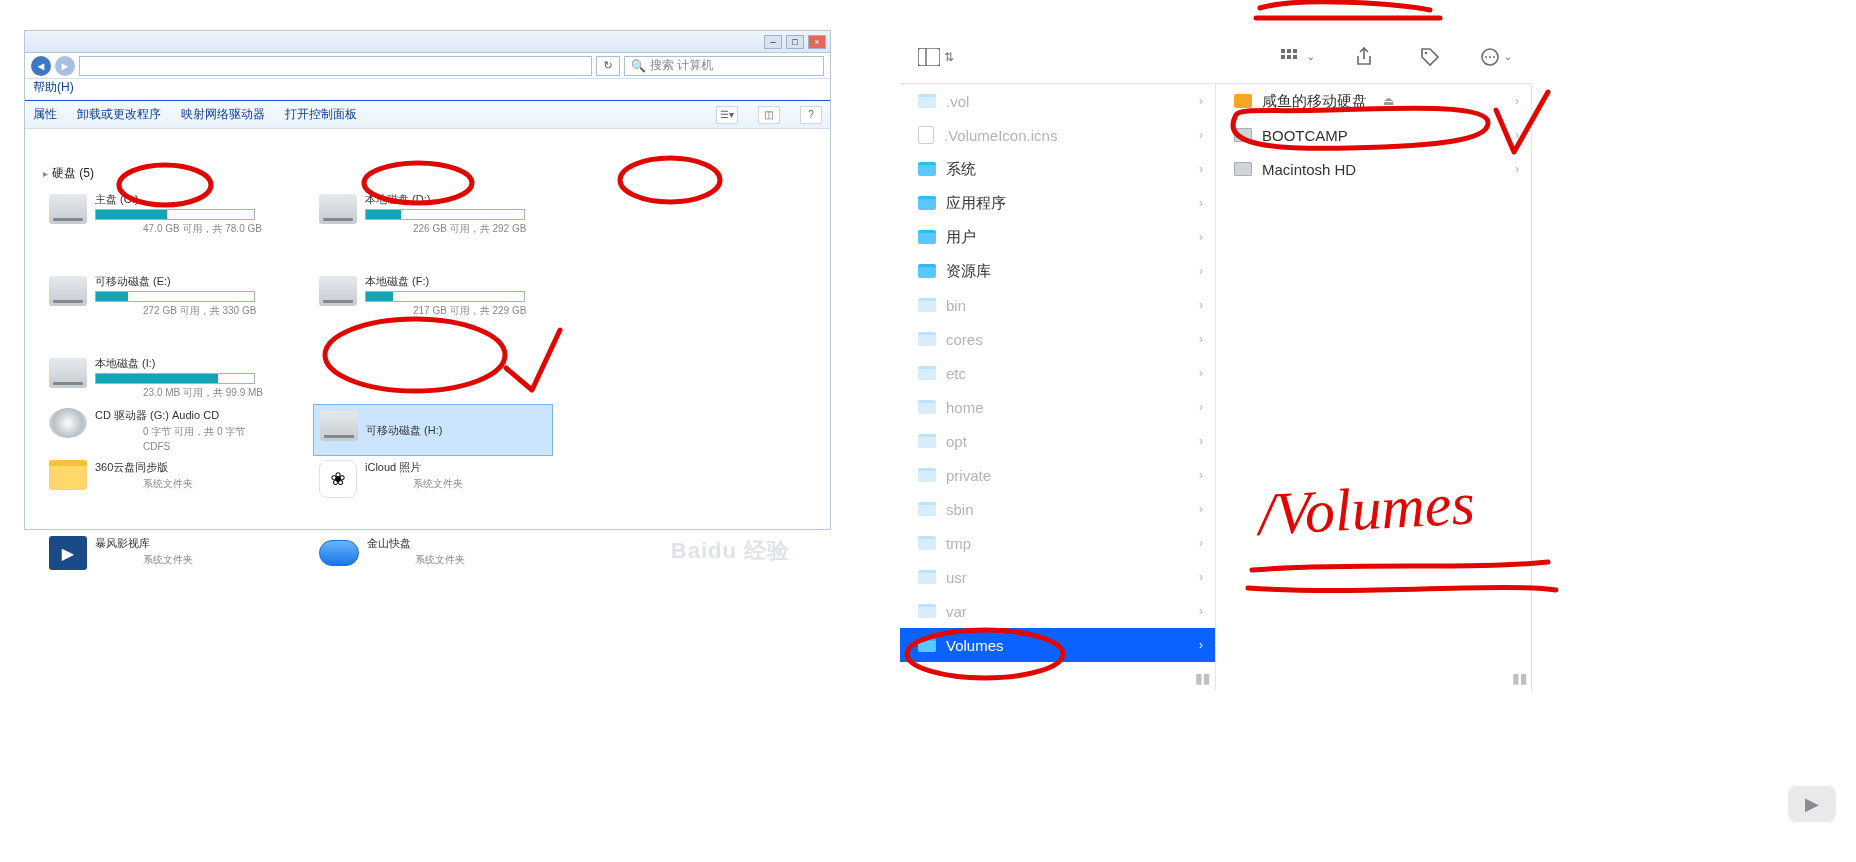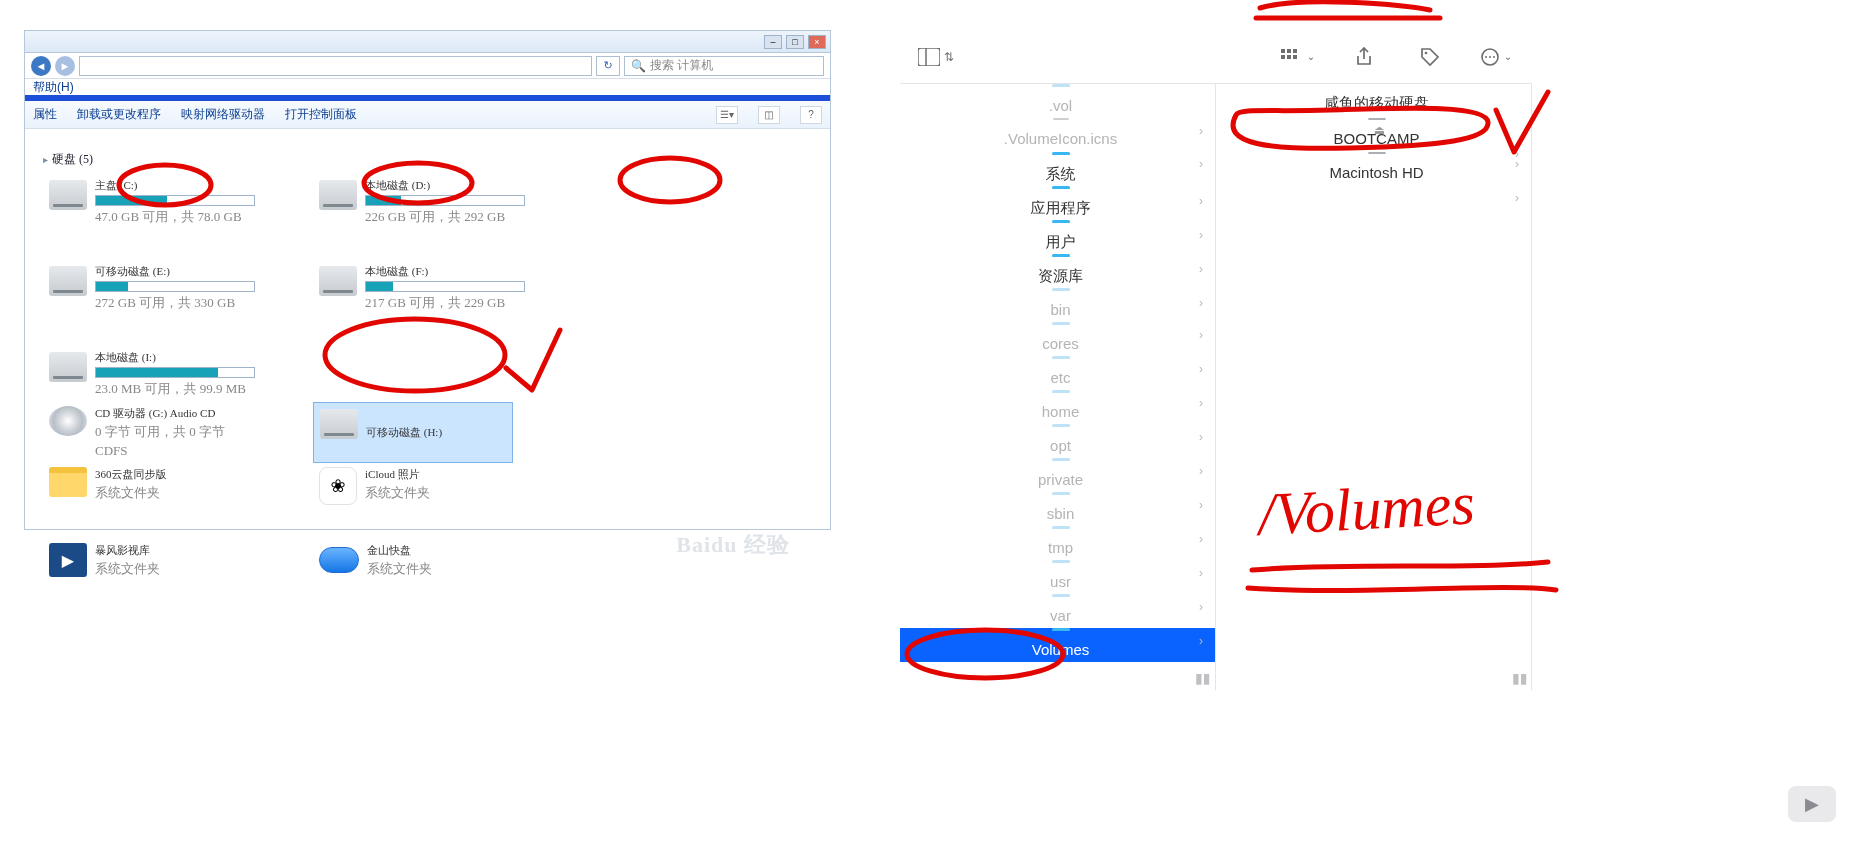--- a/index.html
+++ b/index.html
@@ -8,50 +8,50 @@
   
   .win { position:absolute; left:24px; top:30px; width:807px; height:500px; background:#fff; border:1px solid #b6c7d9; filter: blur(.4px); }
   .win-title { height:22px; background:linear-gradient(#eef4fb,#dce8f6); border-bottom:1px solid #b6c7d9; display:flex; justify-content:flex-end; align-items:center; padding-right:4px; gap:4px;}
   .win-btn { width:18px; height:14px; background:#d9e3ef; border:1px solid #9db3cc; font-size:9px; display:flex;align-items:center;justify-content:center;}
   .win-btn.close{ background:#e06a5a; color:#fff;}
   .nav { height:26px; display:flex; align-items:center; gap:4px; padding:0 6px; border-bottom:1px solid #d5dee8;}
   .nav-back { width:20px;height:20px; border-radius:50%; background:#3c78c3; font-size:11px; color:#fff; display:flex;align-items:center;justify-content:center;}
   .address { flex:1; height:20px; background:#fff; border:1px solid #aebfd2;}
   .refresh-split { width:24px; height:20px; border:1px solid #aebfd2; display:flex;align-items:center;justify-content:center; font-size:11px;color:#2a5caa;}
   .search { width:200px; height:20px; background:#fff; border:1px solid #aebfd2; color:#888; font-size:12px; display:flex; align-items:center; padding:0 6px;}
-  .menubar { height:22px; padding:0 8px; display:flex; align-items:center; gap:22px; font-size:12px; color:#0a3d91; border-bottom:6px solid #1d4ed8; }
+  .menubar { height:22px; padding:0 8px; display:flex; gap:22px; font-size:12px; color:#0a3d91; border-bottom:1px solid #1d4ed8; }
   .toolbar2 { height:28px; padding:0 8px; display:flex; align-items:center; gap:20px; font-size:12px; color:#0a3d91; border-bottom:1px solid #d5dee8; background:linear-gradient(#f7fbff,#e9f2fb);}
   .toolbar2 .spacer{flex:1;}
   .mini-icon{width:22px;height:18px;border:1px solid #cfd7e2;background:#fff;font-size:10px;color:#666;display:flex;align-items:center;justify-content:center;}
-  .content { position:relative; padding:14px 18px;font-family:Liberation Serif, serif;}
+  .content { position:relative; padding:28px 18px;}
   .group-h { font-size:12px; color:#223; font-weight:400; display:flex; align-items:center; gap:4px; margin:8px 0 6px;}
   .group-h::before{content:"▸";color:#7a8ea3;font-size:10px;}
   .drive-row { display:flex; gap:30px; flex-wrap:wrap;}
   .drive { display:flex; gap:8px; width:240px; padding:4px 6px;}
-  .drive.wide { width:200px; }
+  .drive.wide { width:240px; }
   .drive.sel { background:#cce5ff; border:1px solid #7fb3e8; }
   .drive-ico { width:38px; height:30px; background:linear-gradient(#e6e9ec,#c6cbd0); border-radius:3px; position:relative; margin-top:2px;}
   .drive-ico::after{content:"";position:absolute;bottom:3px;left:4px;right:4px;height:3px;background:#80888f;border-radius:1px;}
   .cd-ico { width:38px; height:30px; border-radius:50%; background:radial-gradient(circle,#fff 0,#d5d9dd 35%, #b8c0c7 60%, #eef 100%); }
   .folder-ico { width:38px; height:30px; background:#ffd76a; border-radius:3px; border-top:6px solid #f4c23d;}
   .icloud-ico{width:38px;height:38px;border-radius:8px;background:#fff;border:1px solid #e2e2e2;display:flex;align-items:center;justify-content:center;font-size:18px;}
   .storm-ico{width:38px;height:34px;background:#1b4b86;border-radius:3px;display:flex;align-items:center;justify-content:center;color:#fff;}
   .kd-ico{width:40px;height:26px;border-radius:13px;background:linear-gradient(#6ab4ff,#1676e6);border:1px solid #1a6cd6;margin-top:4px;}
   .drive-info{display:flex;flex-direction:column;gap:2px;font-size:11px;color:#333;}
   .bar{width:160px;height:11px;border:1px solid #9fb4cb;background:#fff;position:relative;}
   .bar>i{position:absolute;left:0;top:0;bottom:0;background:#17a2b8;display:block;}
-  .sub{color:#888;font-size:13px;}
+  .sub{color:#888;font-size:10px;margin-left:48px;}
   .watermark{position:absolute;right:40px;bottom:36px;color:#e0e4e8;font-size:22px;font-weight:bold;letter-spacing:1px;}
   
   .mac { position:absolute; left:900px; top:30px; width:632px; height:660px; background:#fff;}
   .mac-tool{height:54px;display:flex;align-items:center;gap:30px;padding:0 18px;border-bottom:1px solid #e5e5e5;justify-content:flex-end;}
   .mac-tbtn{height:30px;min-width:36px;color:#6e6e6e;display:flex;align-items:center;justify-content:center;gap:4px;font-size:18px;}
   .columns{display:flex;height:calc(100% - 54px);}
   .col{width:50%;border-right:1px solid #e5e5e5;overflow:hidden;}
-  .row{display:flex;align-items:center;height:34px;padding:0 12px 0 18px;gap:10px;font-size:15px;color:#333;flex-direction:column;}
+  .row{display:flex;align-items:center;height:34px;padding:0 12px 0 18px;gap:10px;font-size:15px;color:#333;}
   .row .chev{margin-left:auto;color:#b8b8b8;font-size:12px;}
   .row.selected{background:#0a63ff;color:#fff;}
   .row.selected .chev{color:#fff;}
   .row.dim{color:#b4b4b4;}
   .fld{width:18px;height:14px;background:#5ac8fa;border-radius:2px;border-top:3px solid #38b7f0;}
   .fld.dim{background:#d6edfb;border-top-color:#c0e2f6;}
   .ext{width:18px;height:14px;background:#f7a623;border-radius:2px;}
   .hdd{width:18px;height:14px;background:#d0d3d7;border:1px solid #a9afb5;border-radius:1px;}
   .file{width:16px;height:18px;background:#fff;border:1px solid #cfcfcf;border-radius:2px;}
   .eject{margin-left:6px;color:#9b9b9b;font-size:12px;}

